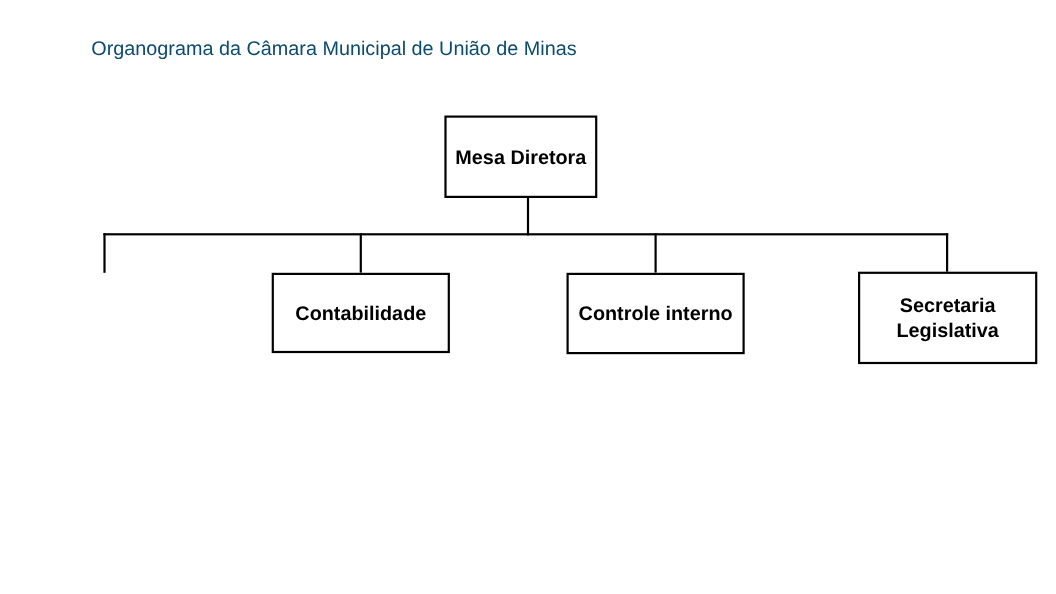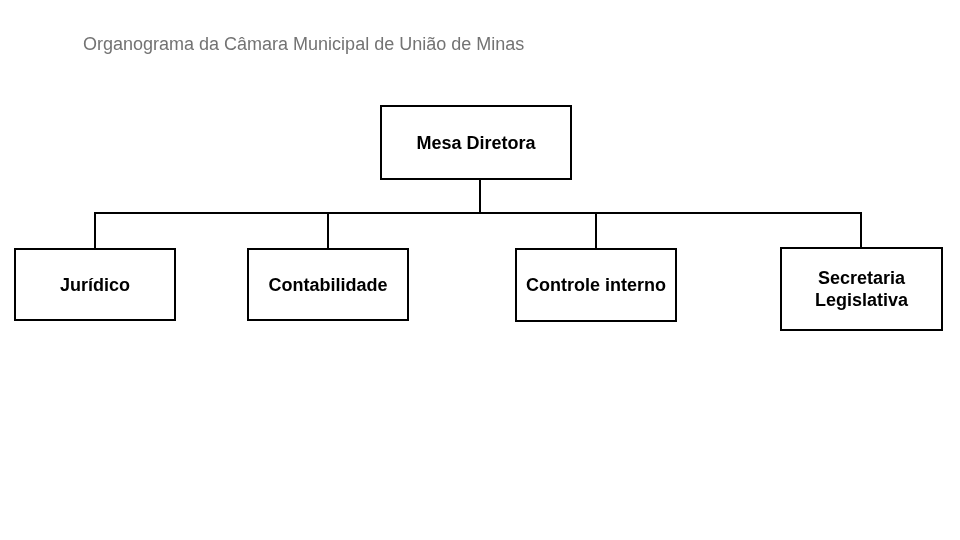--- a/index.html
+++ b/index.html
@@ -16,38 +16,38 @@
     font-family: "Liberation Sans", "DejaVu Sans", sans-serif;
     color: #000000;
   }
   .diagram-title {
     position: absolute;
     left: 83px;
     top: 33px;
     font-size: 18px;
     line-height: 22px;
     font-weight: 400;
-    color: #737373;
+    color: #0c4a6e;
     white-space: nowrap;
   }
   .org-box {
     position: absolute;
     box-sizing: border-box;
     border: 2px solid #000000;
     background: #ffffff;
     display: flex;
     align-items: center;
     justify-content: center;
     text-align: center;
     font-weight: 700;
     font-size: 18px;
     line-height: 22px;
     padding: 2px 6px;
   }
-  .box-root           { left: 380px; top: 105px; width: 192px; height: 75px; }
+  .box-root           { left: 404px; top: 105px; width: 139px; height: 75px; }
   .box-child-0        { left: 14px;  top: 248px; width: 162px; height: 73px; }
   .box-child-1        { left: 247px; top: 248px; width: 162px; height: 73px; justify-content: center; }
   .box-child-2        { left: 515px; top: 248px; width: 162px; height: 74px; }
   .box-child-3        { left: 780px; top: 247px; width: 163px; height: 84px; }
   .line {
     position: absolute;
     background: #000000;
   }
   .stem        { left: 479px; top: 180px; width: 2px;   height: 34px; }
   .rail        { left: 94px;  top: 212px; width: 768px; height: 2px;  }
@@ -67,23 +67,20 @@
   <div class="line rail"></div>
   <div class="line drop-0"></div>
   <div class="line drop-1"></div>
   <div class="line drop-2"></div>
   <div class="line drop-3"></div>
 
   <div class="org-box box-root">
     <span>Mesa Diretora</span>
   </div>
 
-  <div class="org-box box-child-0">
-    <span>Jurídico</span>
-  </div>
 
   <div class="org-box box-child-1">
     <span>Contabilidade</span>
   </div>
 
   <div class="org-box box-child-2">
     <span>Controle interno</span>
   </div>
 
   <div class="org-box box-child-3">

